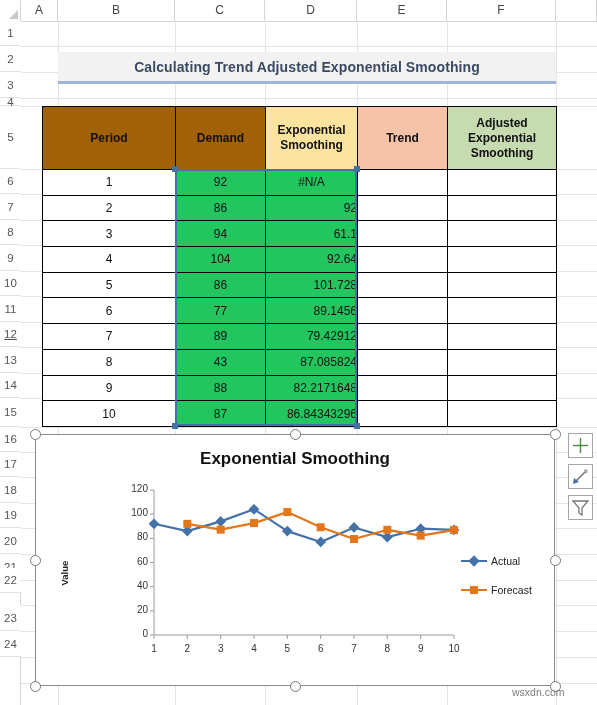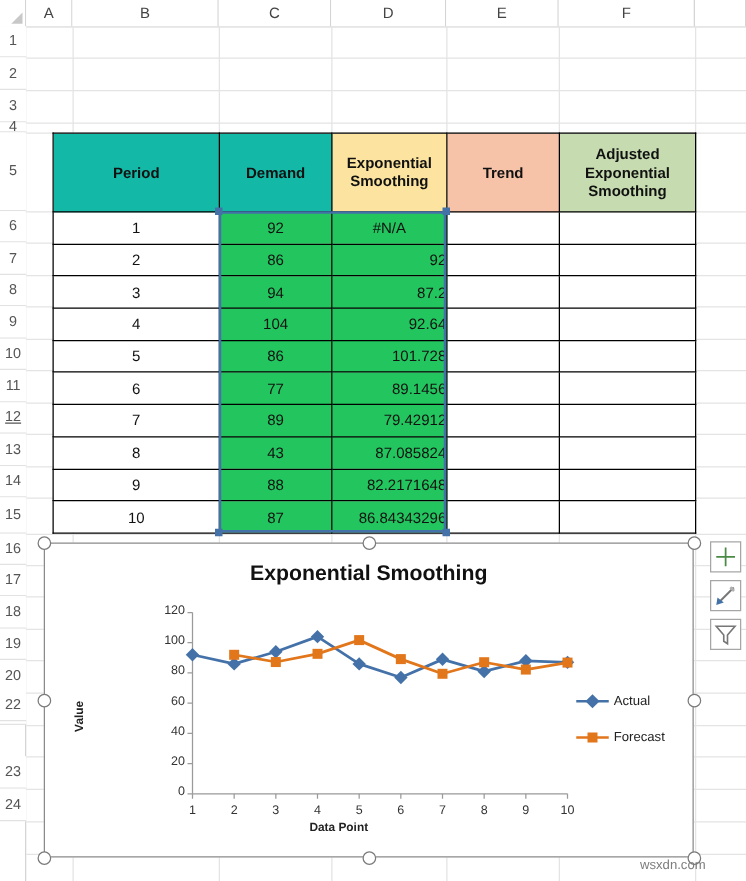--- a/index.html
+++ b/index.html
@@ -95,21 +95,21 @@
     box-sizing: border-box;
   }
   .hdr-cell {
     font-weight: bold;
     font-size: 11.5px;
     text-align: center;
     vertical-align: middle;
     line-height: 1.25;
     padding: 2px 3px;
   }
-  .c-blue   { background: #14b8a6; }
+  .c-blue   { background: #a16207; }
   .c-yellow { background: #fce4a0; }
   .c-peach  { background: #f6c3a8; }
   .c-green  { background: #c6dcb0; }
 
   .cell-center { text-align: center; vertical-align: middle; }
   .cell-right  { text-align: right;  vertical-align: middle; padding-right: 3px; }
   .cell-blank  { background: #ffffff; }
   .sel-fill    { background: #22c55e; }
 
   
@@ -238,21 +238,21 @@
       <div class="rowhdr" style="top: 322px; height: 25px; line-height: 25px; text-decoration: underline;">12</div>
       <div class="rowhdr" style="top: 347px; height: 26px; line-height: 26px;">13</div>
       <div class="rowhdr" style="top: 373px; height: 25px; line-height: 25px;">14</div>
       <div class="rowhdr" style="top: 398px; height: 29px; line-height: 29px;">15</div>
       <div class="rowhdr" style="top: 427px; height: 25px; line-height: 25px;">16</div>
       <div class="rowhdr" style="top: 452px; height: 25px; line-height: 25px;">17</div>
       <div class="rowhdr" style="top: 477px; height: 26px; line-height: 26px;">18</div>
       <div class="rowhdr" style="top: 503px; height: 25px; line-height: 25px;">19</div>
       <div class="rowhdr" style="top: 528px; height: 26px; line-height: 26px;">20</div>
       <div class="rowhdr" style="top: 554px; height: 26px; line-height: 26px;">21</div>
-      <div class="rowhdr" style="top: 552px; height: 25px; line-height: 25px; text-align: center;">22</div>
+      <div class="rowhdr" style="top: 568px; height: 25px; line-height: 25px; text-align: center;">22</div>
       <div class="rowhdr" style="top: 605px; height: 26px; line-height: 26px;">23</div>
       <div class="rowhdr" style="top: 631px; height: 26px; line-height: 26px;">24</div>
     </div>
 
   <div id="gridlines">
       <div class="gridline-h" style="top: 46px;"></div>
       <div class="gridline-h" style="top: 72px;"></div>
       <div class="gridline-h" style="top: 98px;"></div>
       <div class="gridline-h" style="top: 106px;"></div>
       <div class="gridline-h" style="top: 169px;"></div>
@@ -277,20 +277,23 @@
       <div class="gridline-h" style="top: 657px;"></div>
       <div class="gridline-h" style="top: 683px;"></div>
       <div class="gridline-v" style="left: 58px; height: 684px;"></div>
       <div class="gridline-v" style="left: 175px; height: 684px;"></div>
       <div class="gridline-v" style="left: 265px; height: 684px;"></div>
       <div class="gridline-v" style="left: 357px; height: 684px;"></div>
       <div class="gridline-v" style="left: 447px; height: 684px;"></div>
       <div class="gridline-v" style="left: 556px; height: 684px;"></div>
     </div>
 
+  <div class="title-banner" style="left:58px; top:52px; width:498px; height:32px;">
+    <span class="title-text">Calculating Trend Adjusted Exponential Smoothing</span>
+  </div>
 
   <table class="tbl" id="data-table" style="left:42px; top:106px; width:514px;">
     <colgroup>
       <col style="width:133px">
       <col style="width:90px">
       <col style="width:92px">
       <col style="width:90px">
       <col style="width:109px">
     </colgroup>
     <thead>
@@ -313,21 +316,21 @@
         <tr style="height: 25.7px;">
           <td class="cell-center cell-blank">2</td>
           <td class="cell-center sel-fill">86</td>
           <td class="cell-right sel-fill">92</td>
           <td class="cell-center cell-blank"></td>
           <td class="cell-center cell-blank"></td>
         </tr>
         <tr style="height: 25.7px;">
           <td class="cell-center cell-blank">3</td>
           <td class="cell-center sel-fill">94</td>
-          <td class="cell-right sel-fill">87.2</td>
+          <td class="cell-right sel-fill">61.1</td>
           <td class="cell-center cell-blank"></td>
           <td class="cell-center cell-blank"></td>
         </tr>
         <tr style="height: 25.7px;">
           <td class="cell-center cell-blank">4</td>
           <td class="cell-center sel-fill">104</td>
           <td class="cell-right sel-fill">92.64</td>
           <td class="cell-center cell-blank"></td>
           <td class="cell-center cell-blank"></td>
         </tr>
@@ -447,21 +450,20 @@
         <rect x="180.66666666666666" y="90.63333333333333" width="8" height="8" fill="#e2761b"></rect>
         <rect x="214" y="84.06" width="8" height="8" fill="#e2761b"></rect>
         <rect x="247.33333333333331" y="73.07866666666666" width="8" height="8" fill="#e2761b"></rect>
         <rect x="280.6666666666667" y="88.2824" width="8" height="8" fill="#e2761b"></rect>
         <rect x="314" y="100.02314666666666" width="8" height="8" fill="#e2761b"></rect>
         <rect x="347.33333333333337" y="90.77129599999999" width="8" height="8" fill="#e2761b"></rect>
         <rect x="380.66666666666663" y="96.6542592" width="8" height="8" fill="#e2761b"></rect>
         <rect x="414" y="91.06418517333333" width="8" height="8" fill="#e2761b"></rect>
       </svg>
 
-    <div class="axis-label-x" style="left:60px; top:222px; width:350px;">Data Point</div>
 
     <div id="legend">
         <div class="legend-item" style="left: 425px; top: 120px;">
           <span class="legend-line" style="background: rgb(68, 114, 168);">
             <span class="legend-mk mk-diamond" style="background: rgb(68, 114, 168);"></span>
           </span>
           <span>Actual</span>
         </div>
         <div class="legend-item" style="left: 425px; top: 149px;">
           <span class="legend-line" style="background: rgb(226, 118, 27);">

